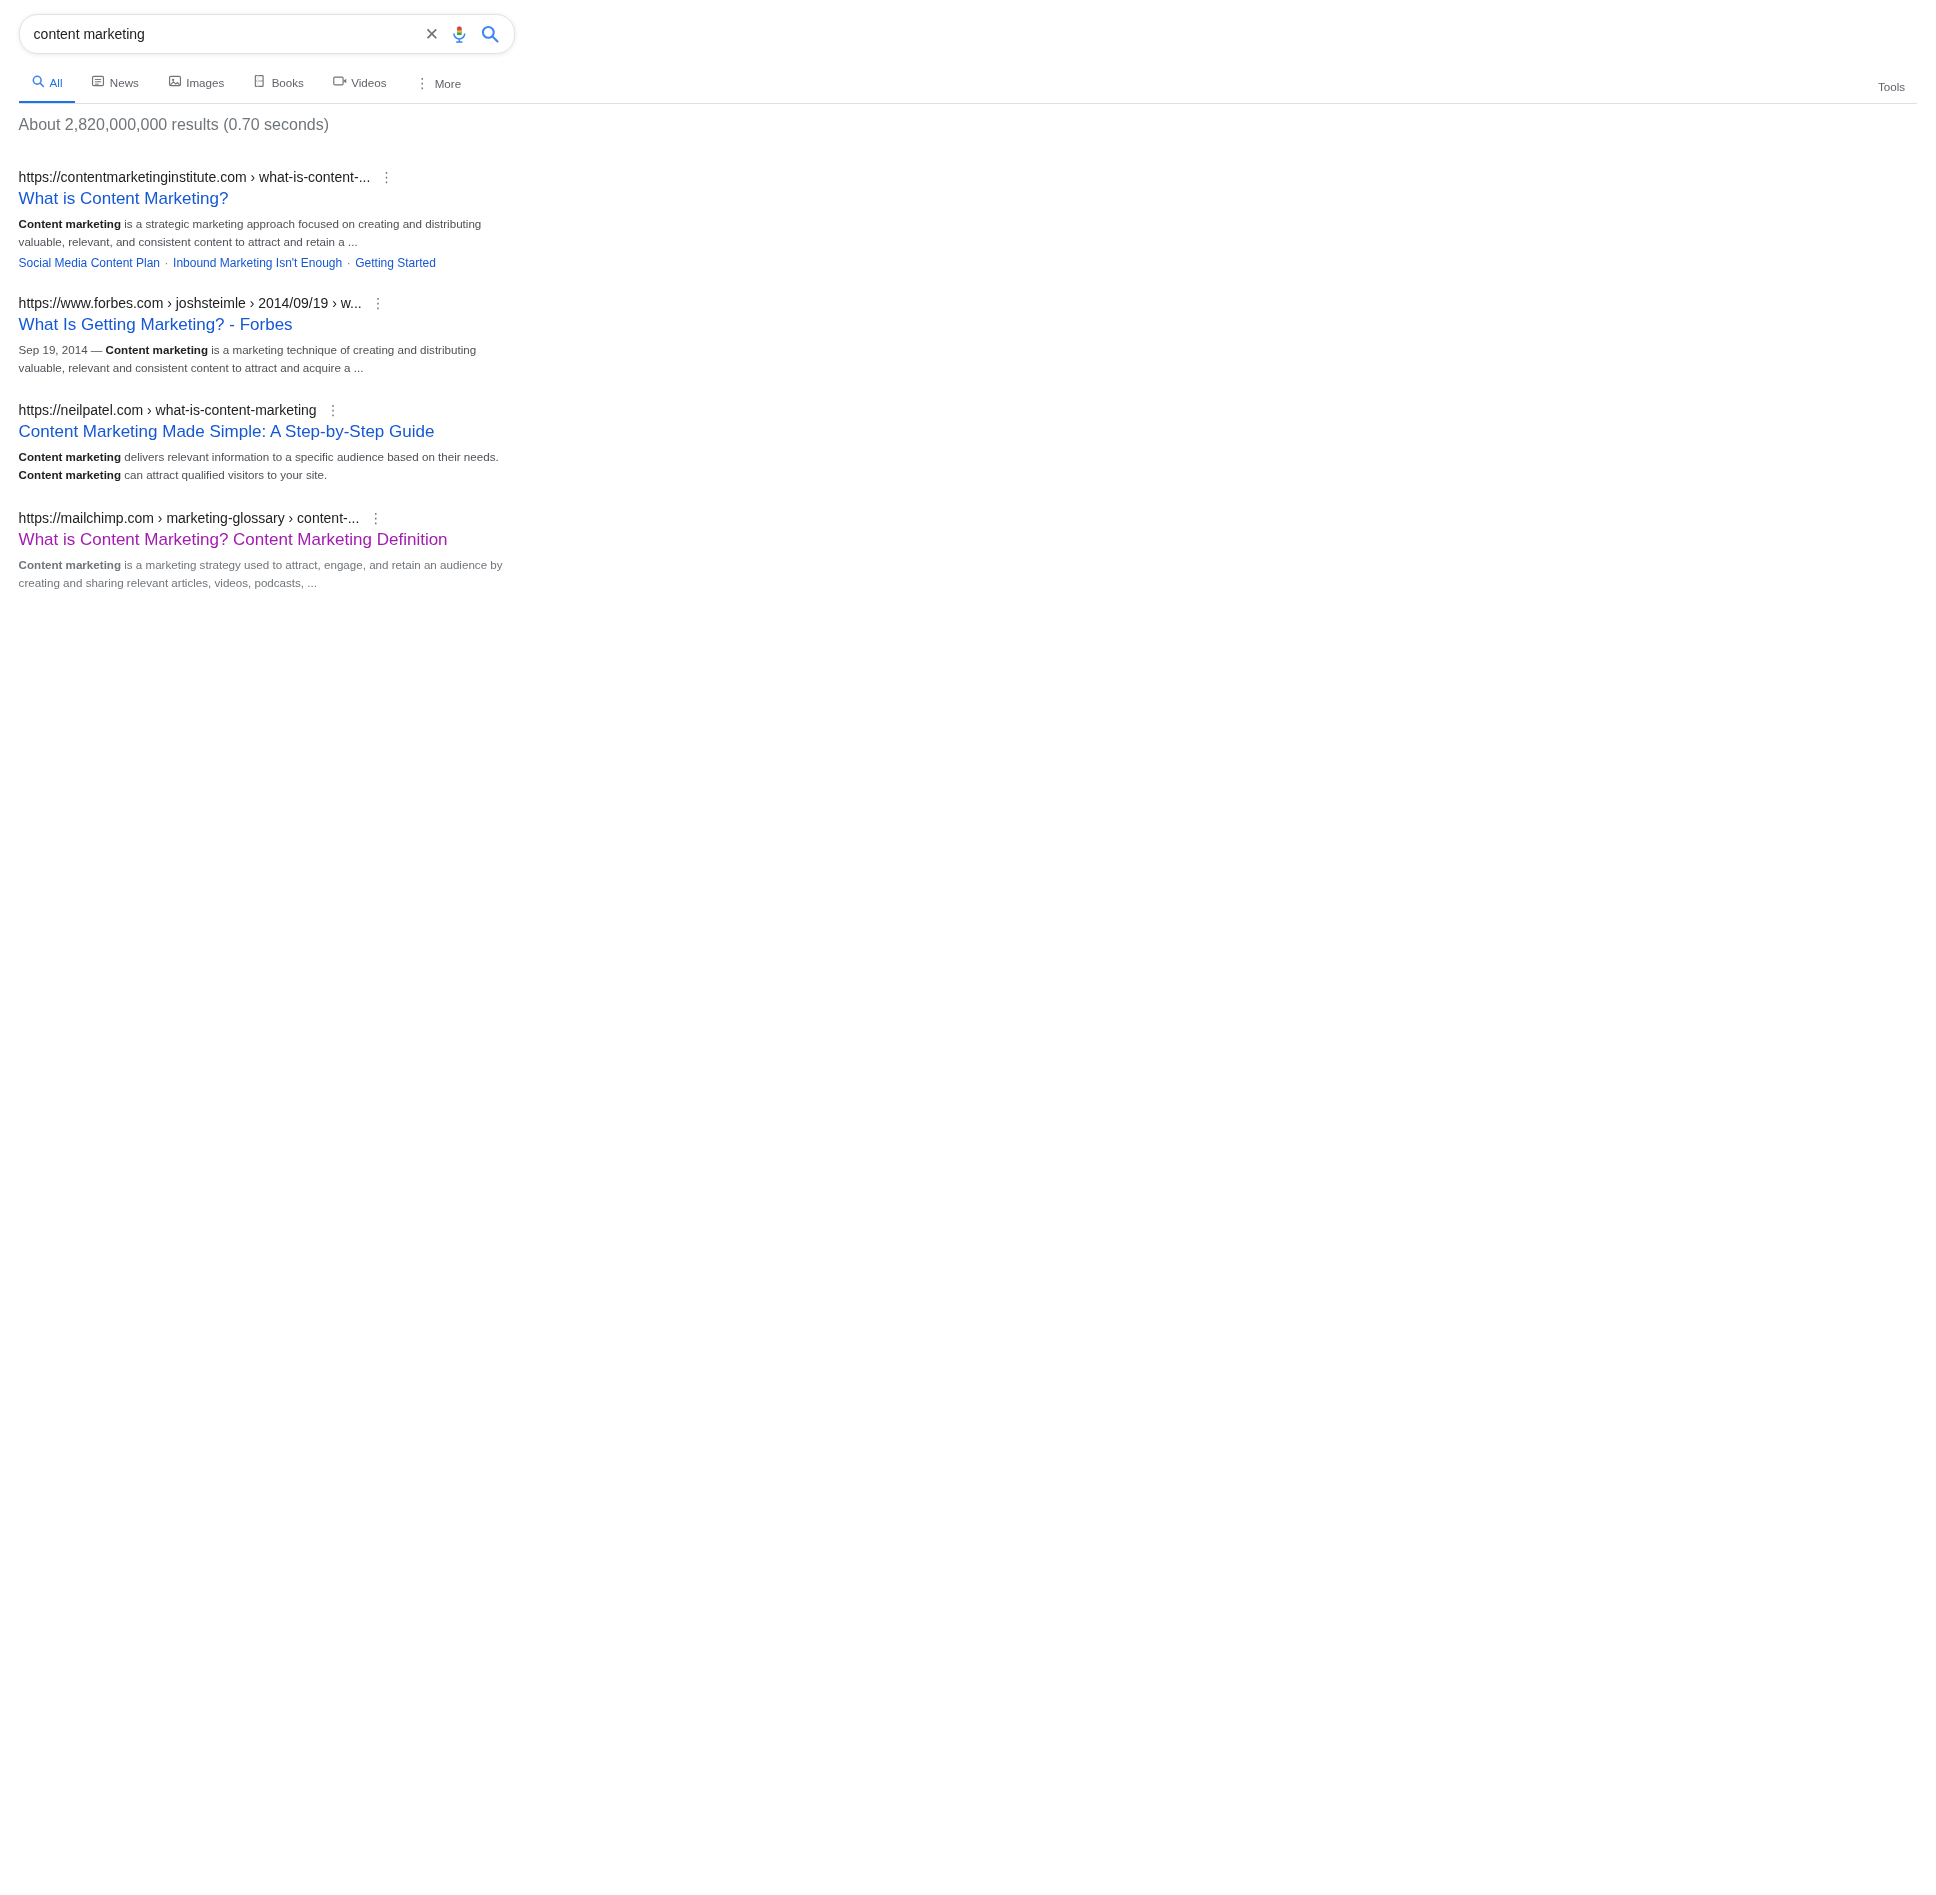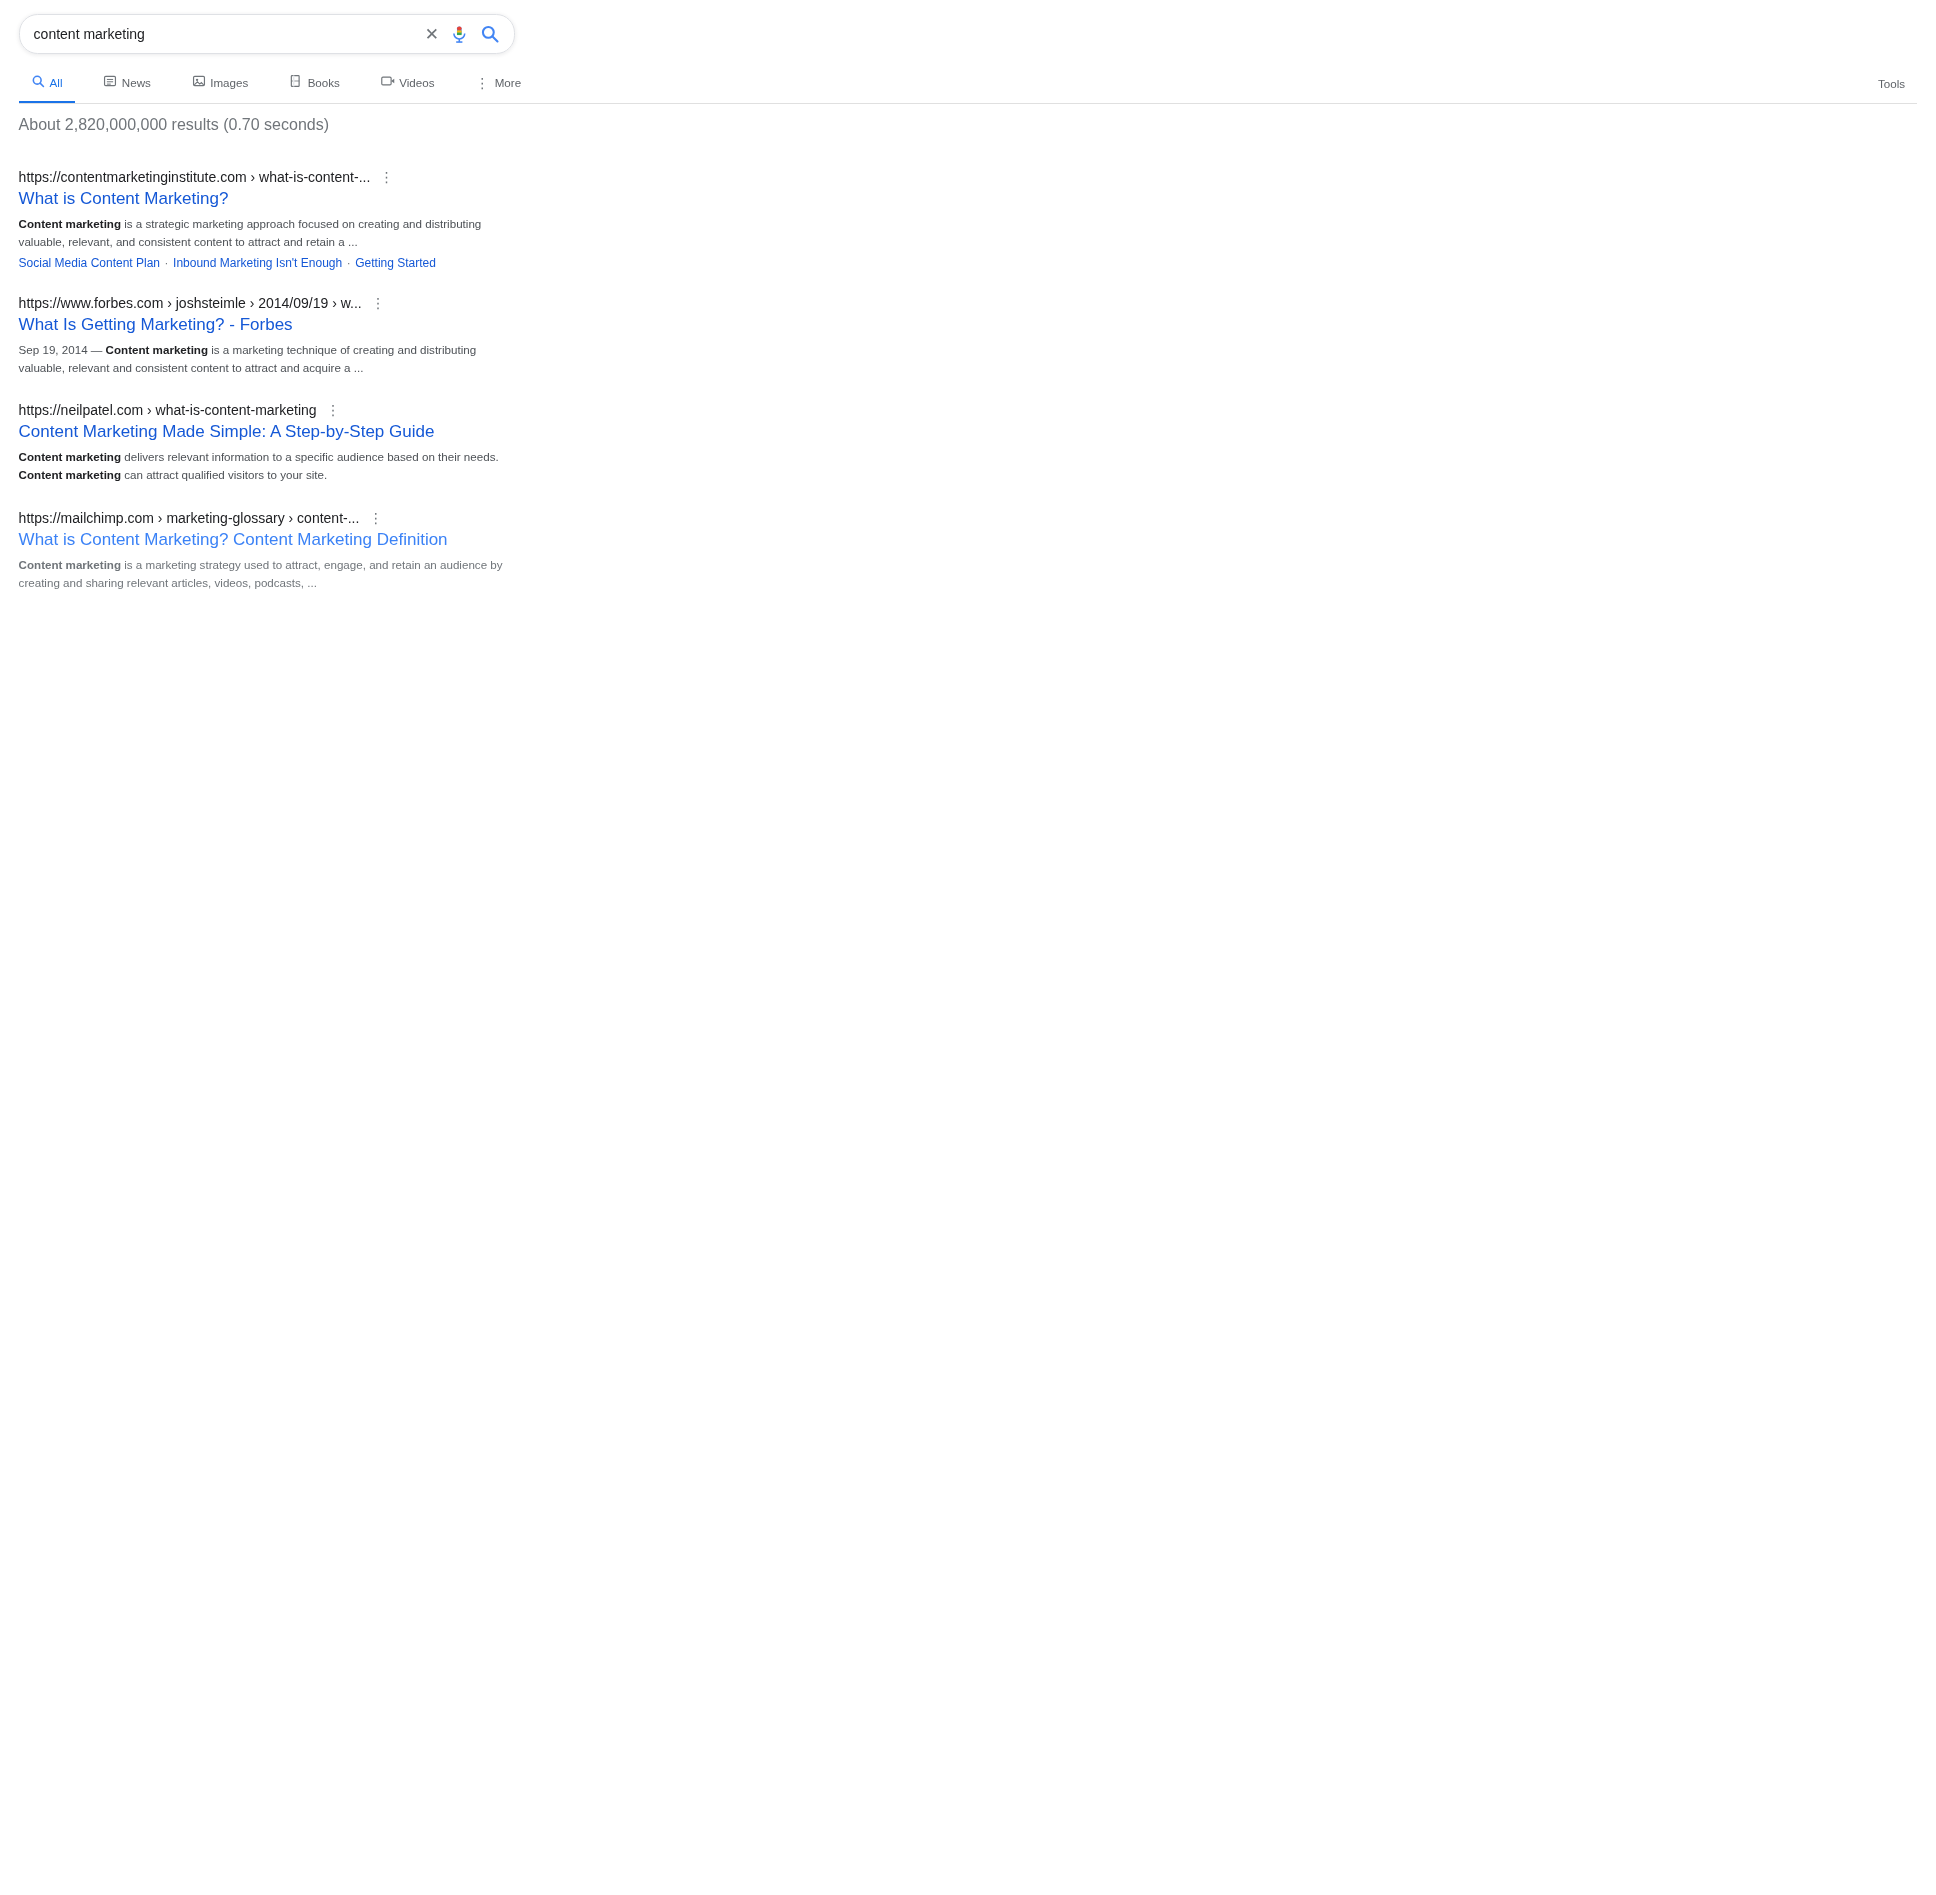--- a/index.html
+++ b/index.html
@@ -73,24 +73,24 @@
       background: none;
       border: none;
       cursor: pointer;
       padding: 0;
       display: flex;
       align-items: center;
     }
 
     .nav-tabs {
       display: flex;
-      align-items: center;
+      align-items: flex-end;
       border-bottom: 0.8px solid #e0e0e0;
       padding: 0 0 0 0;
-      gap: 16px;
+      gap: 4px;
     }
 
     .nav-tab {
       display: flex;
       align-items: center;
       gap: 4.6px;
       padding: 9.3px 12.4px;
       font-size: 11.6px;
       color: #5f6368;
       cursor: pointer;
@@ -154,21 +154,21 @@
       font-size: 17px;
       color: #1558d6;
       text-decoration: none;
       cursor: pointer;
       line-height: 1.3;
       display: block;
       margin-bottom: 4.6px;
     }
 
     .result-title.visited {
-      color: #3b82f6;
+      color: #a21caf;
     }
 
     .result-snippet {
       font-size: 11.6px;
       color: #4d5156;
       line-height: 1.58;
     }
 
     .result-snippet b {
       color: #202124;

